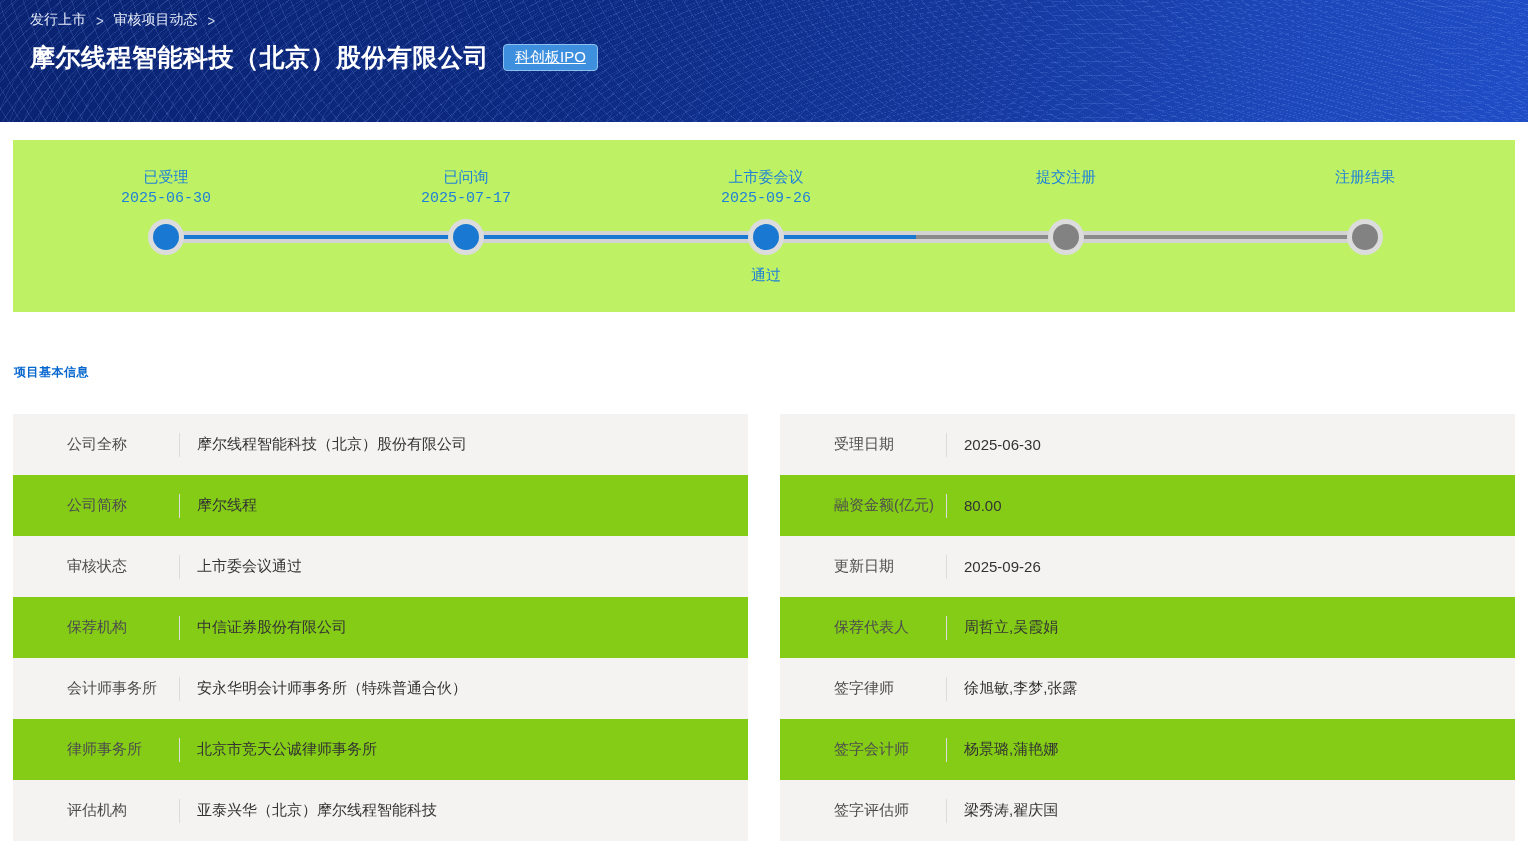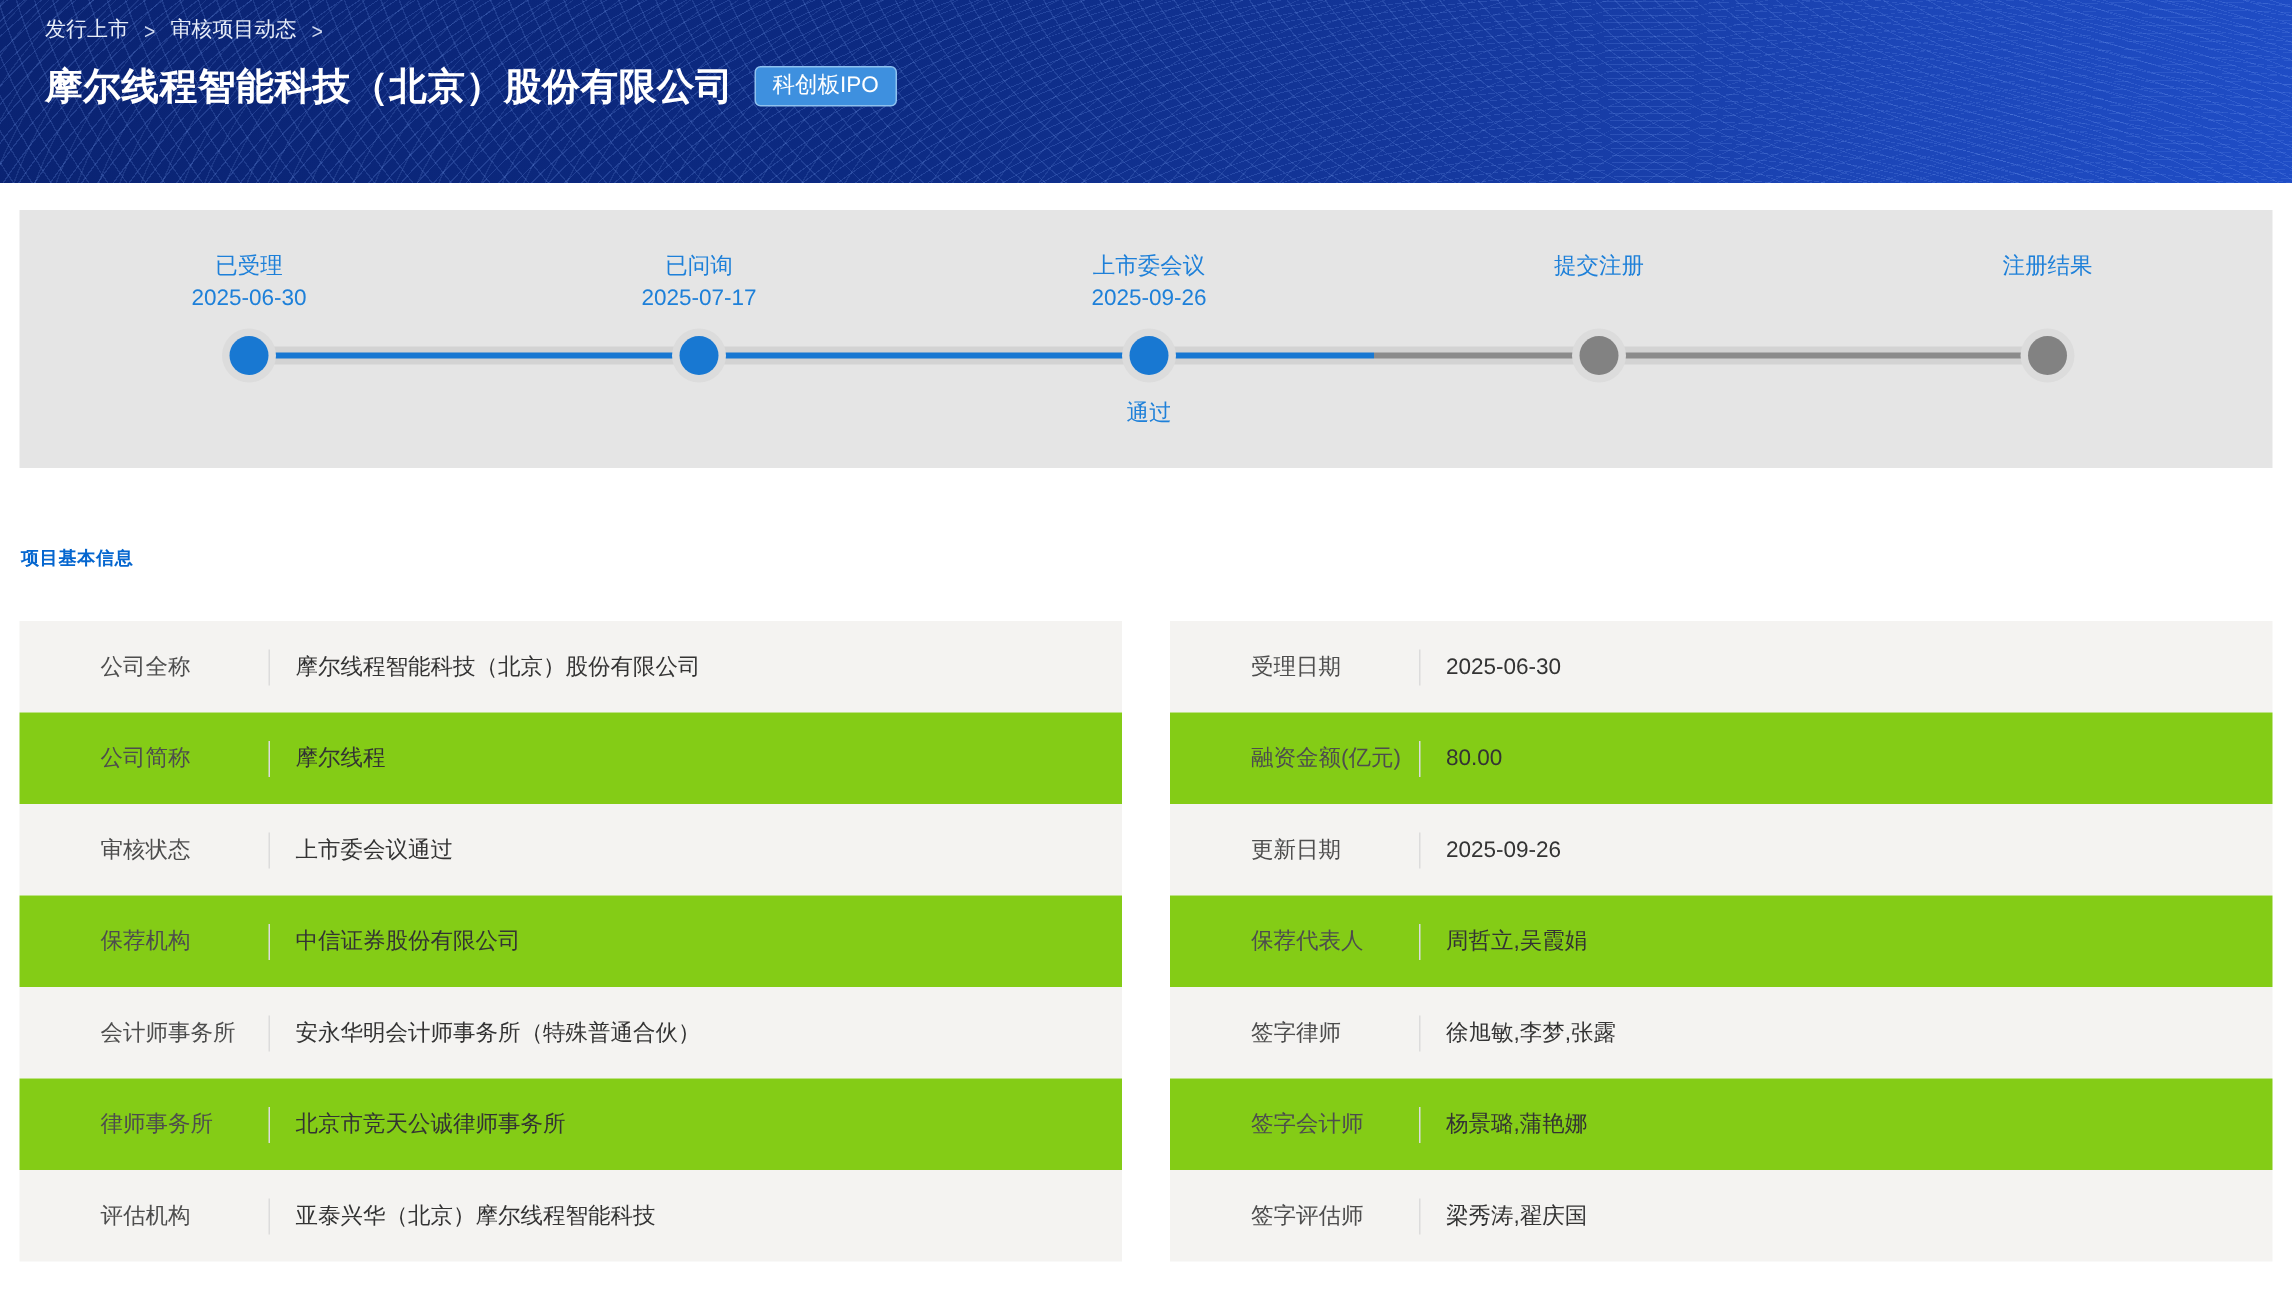--- a/index.html
+++ b/index.html
@@ -16,26 +16,26 @@
       linear-gradient(103deg, #0a2372 0%, #0c2a82 38%, #14379c 62%, #1c46b8 82%, #1f4dc6 100%);
     color:#fff; padding:10px 30px 0 30px;
   }
   .breadcrumb { font-size:14px; color:#e6ecf8; display:flex; align-items:center; gap:10px; height:20px; }
   .breadcrumb .crumb { cursor:pointer; }
   .breadcrumb .chev { font-size:13px; color:#cfd9ef; transform:scaleY(1.15); }
   .title-row { display:flex; align-items:center; margin-top:11px; }
   .page-title { font-size:25px; font-weight:bold; color:#ffffff; letter-spacing:0.5px; }
   .badge {
     margin-left:14px; background:#3e90df; border:1px solid #8ec1ef; color:#fff;
-    font-size:15px; padding:3px 11px 4px; border-radius:4px; line-height:18px;
+    font-size:15px; padding:3px 11px 4px; border-radius:4px; line-height:18px;text-decoration:underline;
   }
 
   
   .timeline-panel {
-    position:relative; margin:18px 13px 0; height:172px; background:#e5e5e5;
+    position:relative; margin:18px 13px 0; height:172px; background:#bef264;font-family:Liberation Mono, monospace;
   }
   .tl-track   { position:absolute; left:153px; top:91px; width:1199px; height:12px; background:#d3d3d3; border-radius:6px; z-index:1; }
   .tl-done    { position:absolute; left:153px; top:95px; width:750px;  height:4px;  background:#1878d2; z-index:2; }
   .tl-todo    { position:absolute; left:903px; top:95px; width:449px;  height:4px;  background:#8b8b8b; z-index:2; }
   .steps { position:absolute; inset:0; z-index:3; }
   .step  { position:absolute; top:0; width:200px; height:100%; text-align:center; color:#1e80d9; font-size:15px; }
   .step:nth-of-type(1){ left:53px; }
   .step:nth-of-type(2){ left:353px; }
   .step:nth-of-type(3){ left:653px; }
   .step:nth-of-type(4){ left:953px; }

